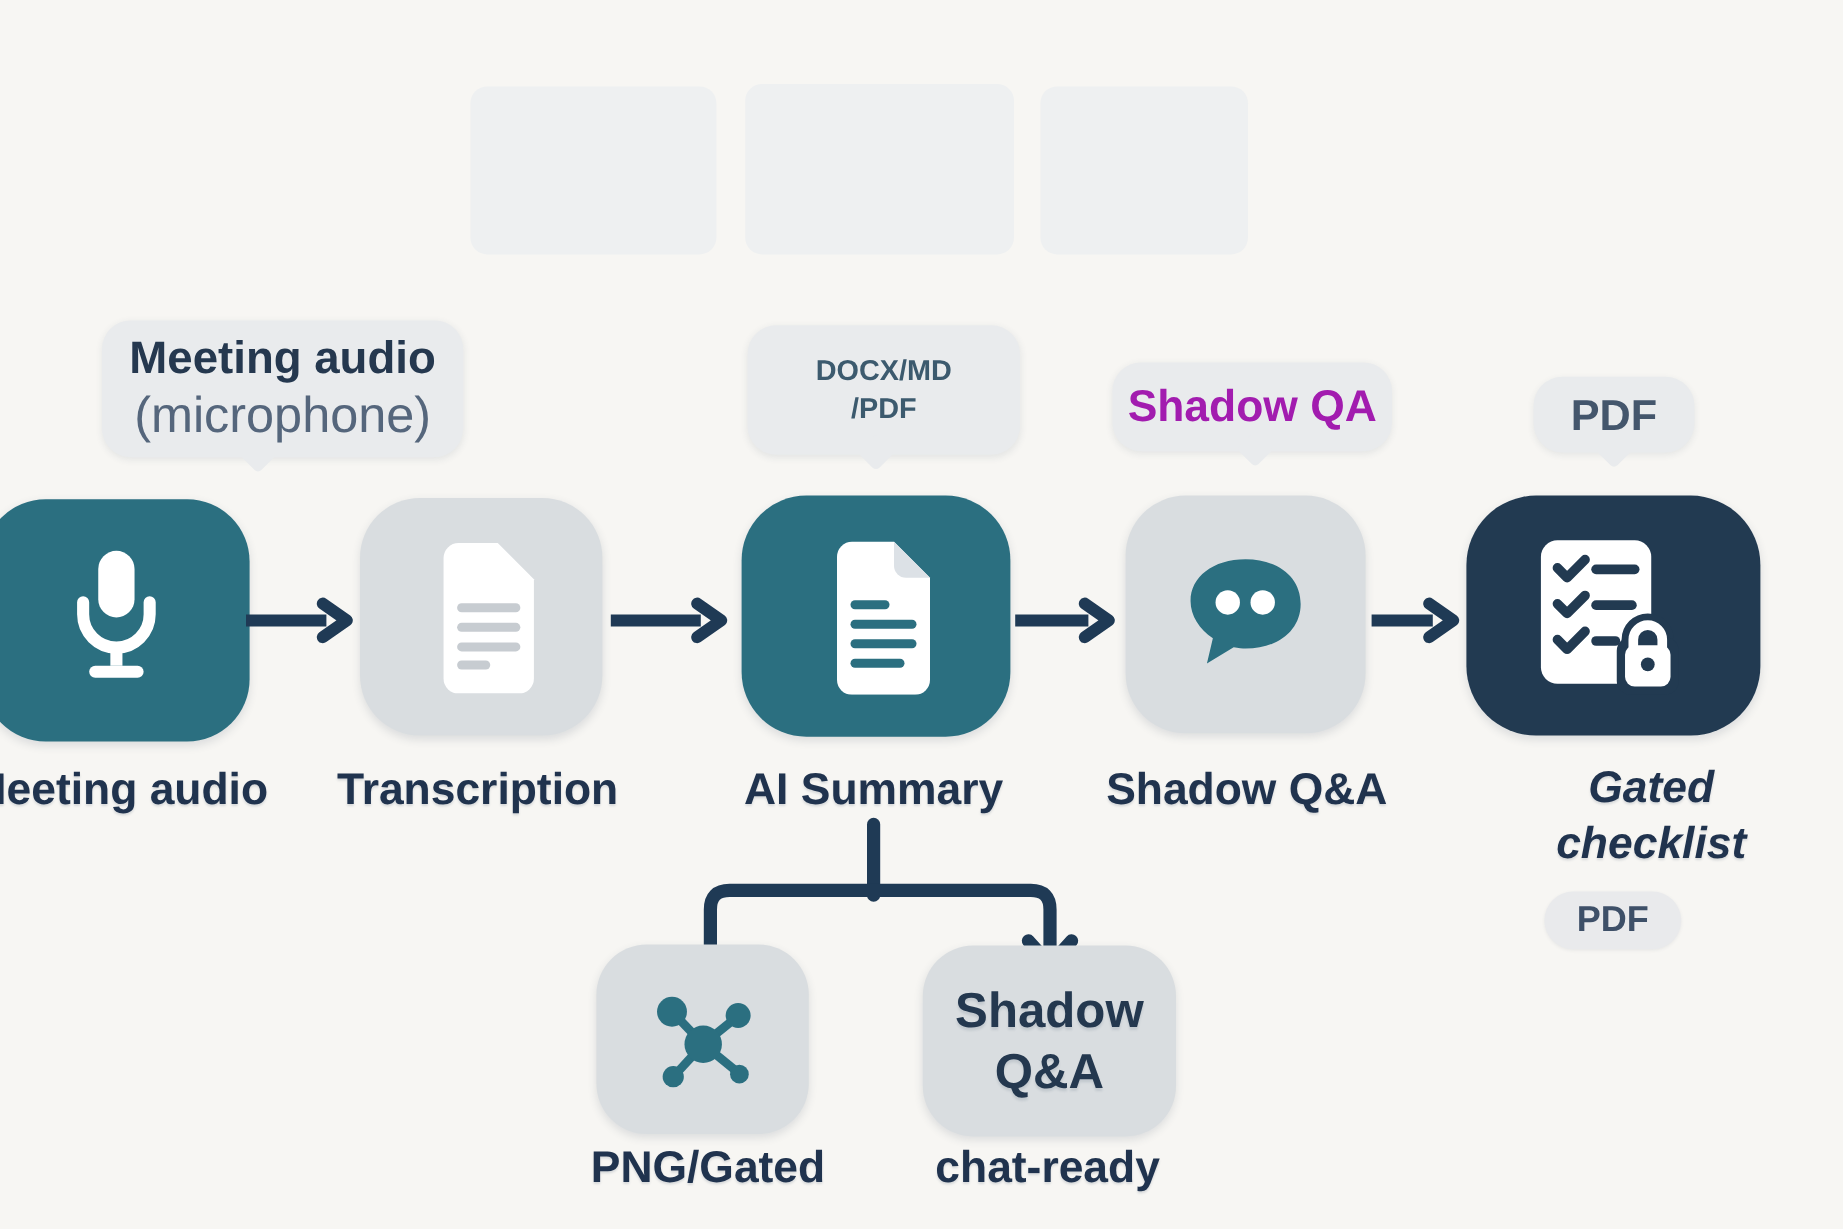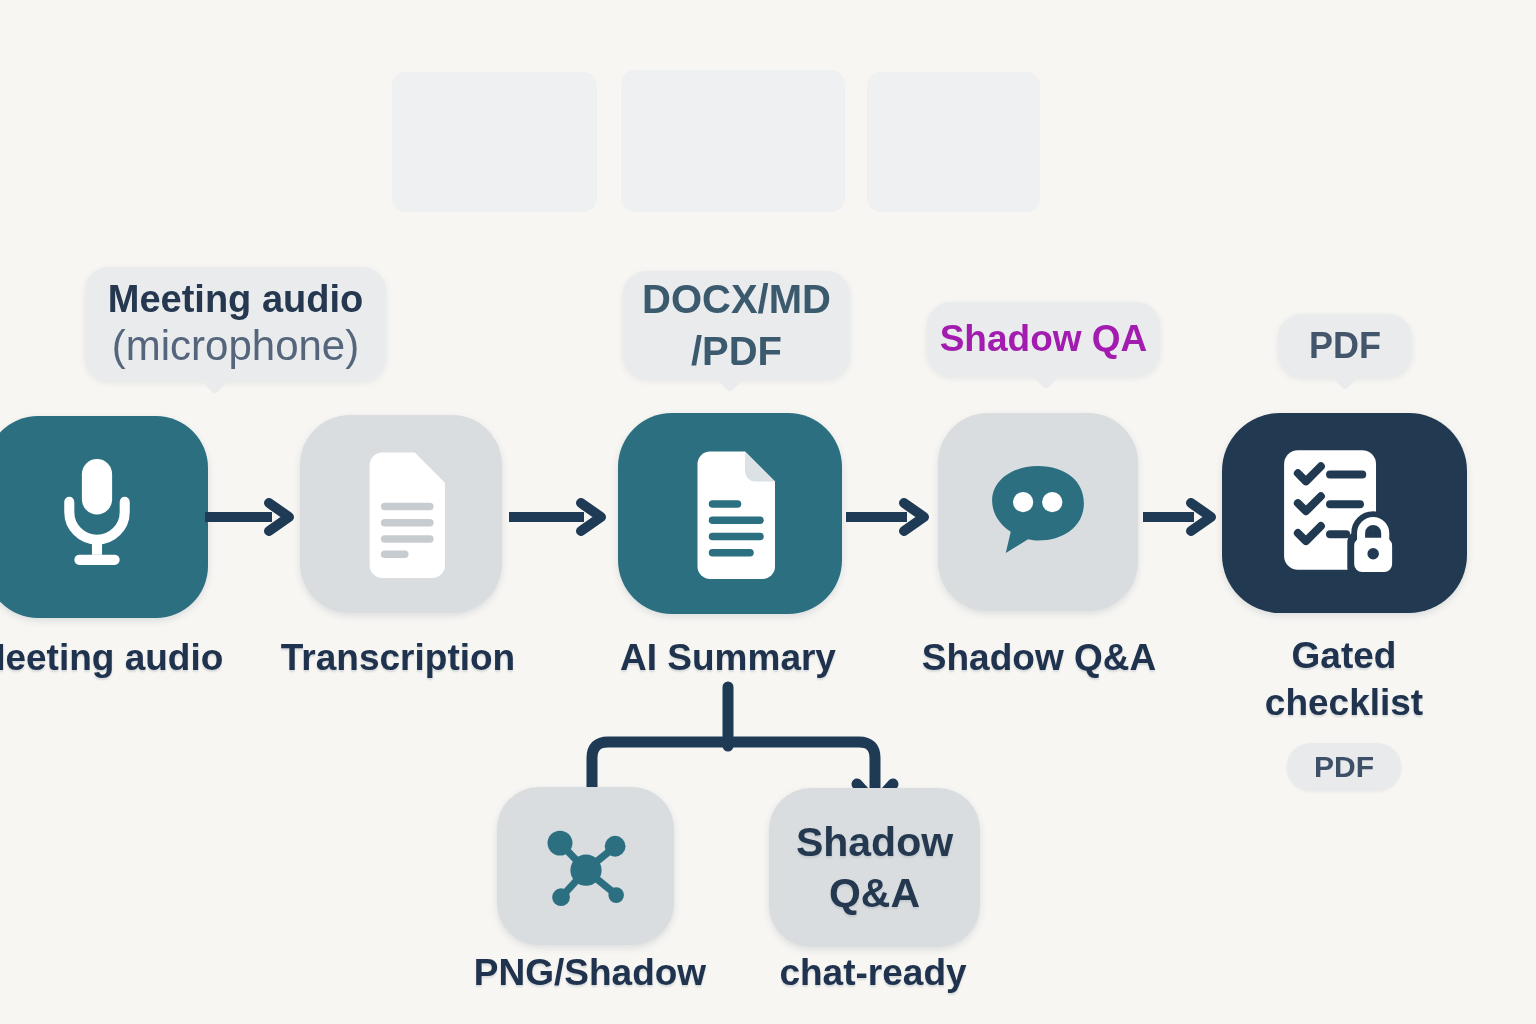--- a/index.html
+++ b/index.html
@@ -21,21 +21,21 @@
     position:absolute;background:#e9ebed;border-radius:24px;
     display:flex;flex-direction:column;align-items:center;justify-content:center;
     box-shadow:0 2px 6px rgba(45,65,85,.09);
   }
   .bubble .tail{
     position:absolute;bottom:-9px;width:22px;height:22px;background:#e9ebed;
     transform:rotate(45deg);border-radius:4px;
   }
   .tt-line1{font-size:38px;font-weight:700;color:#25384f;line-height:1.15;}
   .tt-line2{font-size:42px;font-weight:400;color:#55667c;line-height:1.15;}
-  .tt-slate{font-size:40px;font-weight:700;color:#3c5a6e;line-height:1.3;}
+  .tt-slate{font-size:24px;font-weight:700;color:#3c5a6e;line-height:1.3;}
   .tt-single{font-size:37px;font-weight:700;color:#a21caf;}
   .tt-pdf{font-size:36px;font-weight:700;color:#44566c;}
   .node-label{
     position:absolute;transform:translateX(-50%);white-space:nowrap;
     font-size:37px;font-weight:700;color:#20334e;text-align:center;
     text-shadow:0 2px 2px rgba(34,57,81,.15);
   }
   .node-label.wrap{white-space:normal;line-height:1.28;}
   .badge{
     position:absolute;transform:translateX(-50%);
@@ -152,21 +152,21 @@
       <path d="M79 80 v-6 a10.5 10.5 0 0 1 21 0 v6" stroke="#ffffff" stroke-width="7" fill="none"></path>
       <rect x="73" y="78" width="33" height="30" rx="7" fill="#ffffff"></rect>
       <circle cx="89.5" cy="92" r="5" fill="#223a51"></circle>
     </svg>
   </div>
 
   <div class="node-label" style="left:99px;top:637px;">Meeting audio</div>
   <div class="node-label" style="left:728px;top:637px;">AI Summary</div>
   <div class="node-label" style="left:398px;top:637px;">Transcription</div>
   <div class="node-label" style="left:1039px;top:637px;">Shadow Q&amp;A</div>
-  <div class="node-label wrap" style="left:1344px;top:632px;width:230px;">Gated checklist</div>
+  <div class="node-label wrap" style="left:1376px;top:632px;width:230px;font-style:italic;">Gated checklist</div>
   <div class="badge" style="left:1344px;top:743px;">PDF</div>
 
   <svg class="abs" style="left:560px;top:680px;" width="380" height="160" viewBox="0 0 380 160">
     <path d="M168 7 V66" stroke="#1f3a55" stroke-width="11" fill="none" stroke-linecap="round"></path>
     <path d="M32 110 V78 Q32 62 48 62 H299 Q315 62 315 78 V110" stroke="#1f3a55" stroke-width="11" fill="none" stroke-linecap="round"></path>
     <path d="M297 104 L315 124 L333 104" stroke="#1f3a55" stroke-width="11" fill="none" stroke-linecap="round" stroke-linejoin="round"></path>
   </svg>
 
   <div class="node gray" style="left:497px;top:787px;width:177px;height:158px;border-radius:42px;">
     <svg width="104" height="104" viewBox="0 0 100 100">
@@ -181,16 +181,16 @@
       <circle cx="78" cy="31" r="10" fill="#2b6f80"></circle>
       <circle cx="26" cy="80" r="8.5" fill="#2b6f80"></circle>
       <circle cx="79" cy="78" r="7.5" fill="#2b6f80"></circle>
     </svg>
   </div>
 
   <div class="node gray" style="left:769px;top:788px;width:211px;height:159px;border-radius:42px;">
     <div class="chat-node-text">Shadow Q&amp;A</div>
   </div>
 
-  <div class="node-label" style="left:590px;top:952px;">PNG/Shadow</div>
+  <div class="node-label" style="left:590px;top:952px;">PNG/Gated</div>
   <div class="node-label" style="left:873px;top:952px;">chat-ready</div>
 
 </div>
 
 </body></html>

